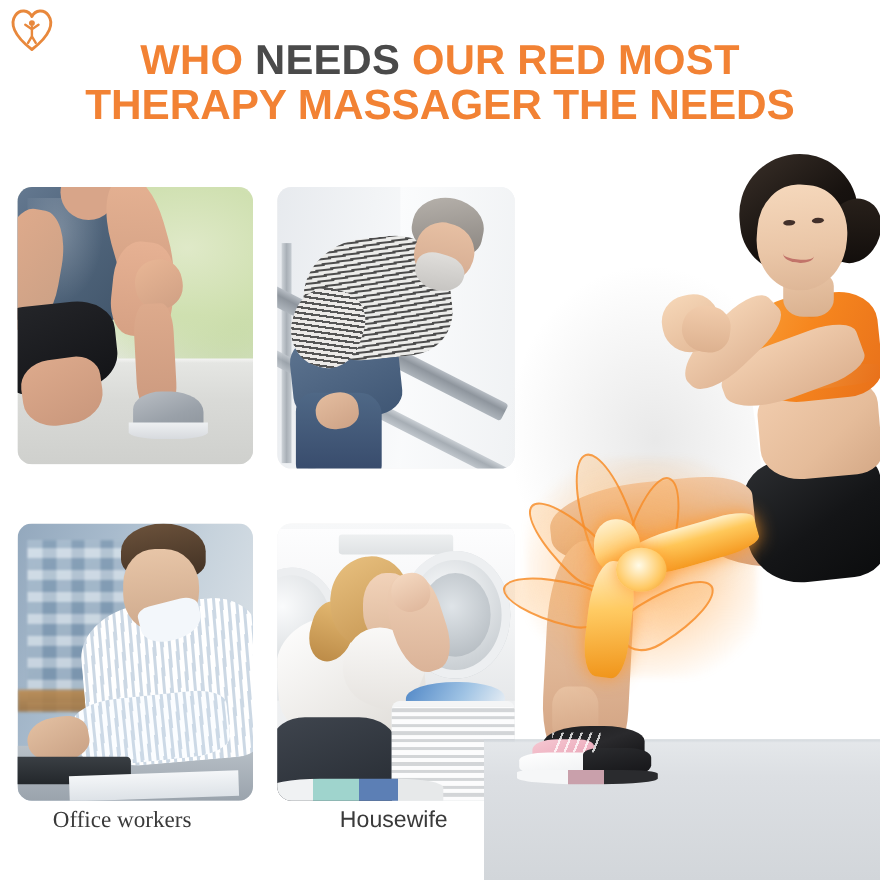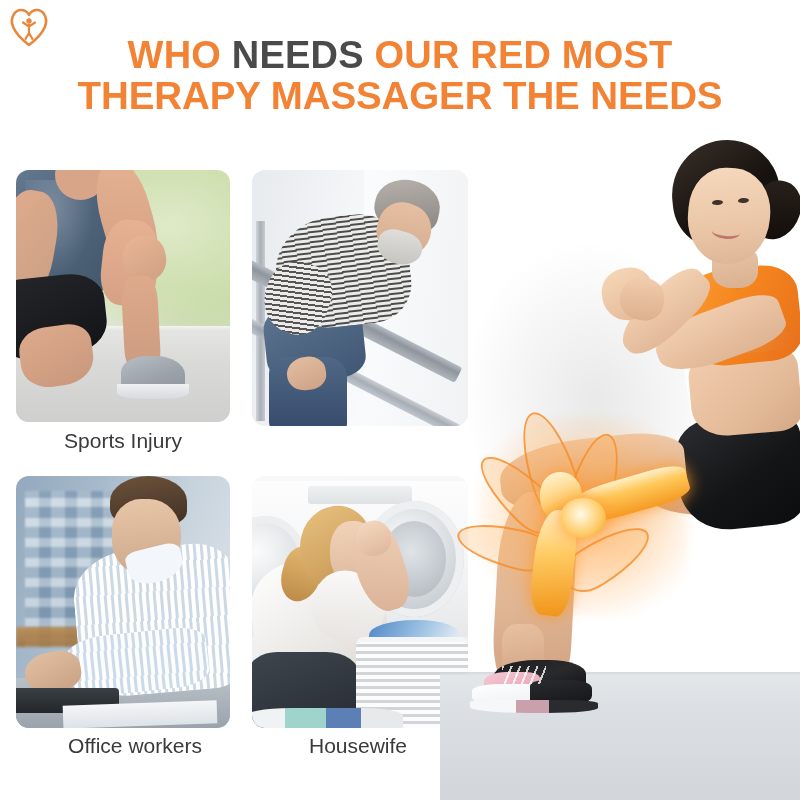--- a/index.html
+++ b/index.html
@@ -65,21 +65,21 @@
     font-family: "Liberation Sans", sans-serif;
     font-weight: normal;
   }
 
   
   #tile-sports   { left: 16px;  top: 170px; width: 214px; height: 252px; }
   #cap-sports    { left: 16px;  top: 428px; width: 214px; }
   #tile-elderly  { left: 252px; top: 170px; width: 216px; height: 256px; }
   #cap-elderly   { left: 246px; top: 423px; width: 228px; }
   #tile-office   { left: 16px;  top: 476px; width: 214px; height: 252px; }
-  #cap-office    { left: 28px;  top: 733px; width: 214px; }
+  #cap-office    { left: 4px;  top: 733px; width: 214px; font-family: Liberation Serif, serif; }
   #tile-house    { left: 252px; top: 476px; width: 216px; height: 252px; }
   #cap-house     { left: 248px; top: 733px; width: 220px; }
 
   
   .p1-bg { position:absolute; inset:0;
     background:
       radial-gradient(ellipse 120% 70% at 72% 22%, #dfe9c8 0%, #cfe0b0 35%, rgba(207,224,176,0) 72%),
       radial-gradient(ellipse 80% 60% at 92% 45%, #b9d196 0%, rgba(185,209,150,0) 70%),
       linear-gradient(180deg,#f2f4ee 0%,#eef1ea 52%,#e8e9e6 60%,#dedfdc 100%);
     filter: blur(0.4px);
@@ -400,21 +400,20 @@
       <div class="p1-armR"></div>
       <div class="p1-shorts"></div>
       <div class="p1-thigh"></div>
       <div class="p1-hand"></div>
       <div class="p1-shin"></div>
       <div class="p1-kneelleg"></div>
       <div class="p1-shoe"></div>
       <div class="p1-sole"></div>
     </div>
   </div>
-  <div class="caption" id="cap-sports">Sports Injury</div>
 
   <div class="tile" id="tile-elderly">
     <div class="ph">
       <div class="p2-bg"></div>
       <div class="p2-wall"></div>
       <div class="p2-post1"></div>
       <div class="p2-post2"></div>
       <div class="p2-railA"></div>
       <div class="p2-railB"></div>
       <div class="p2-jeansT"></div>

